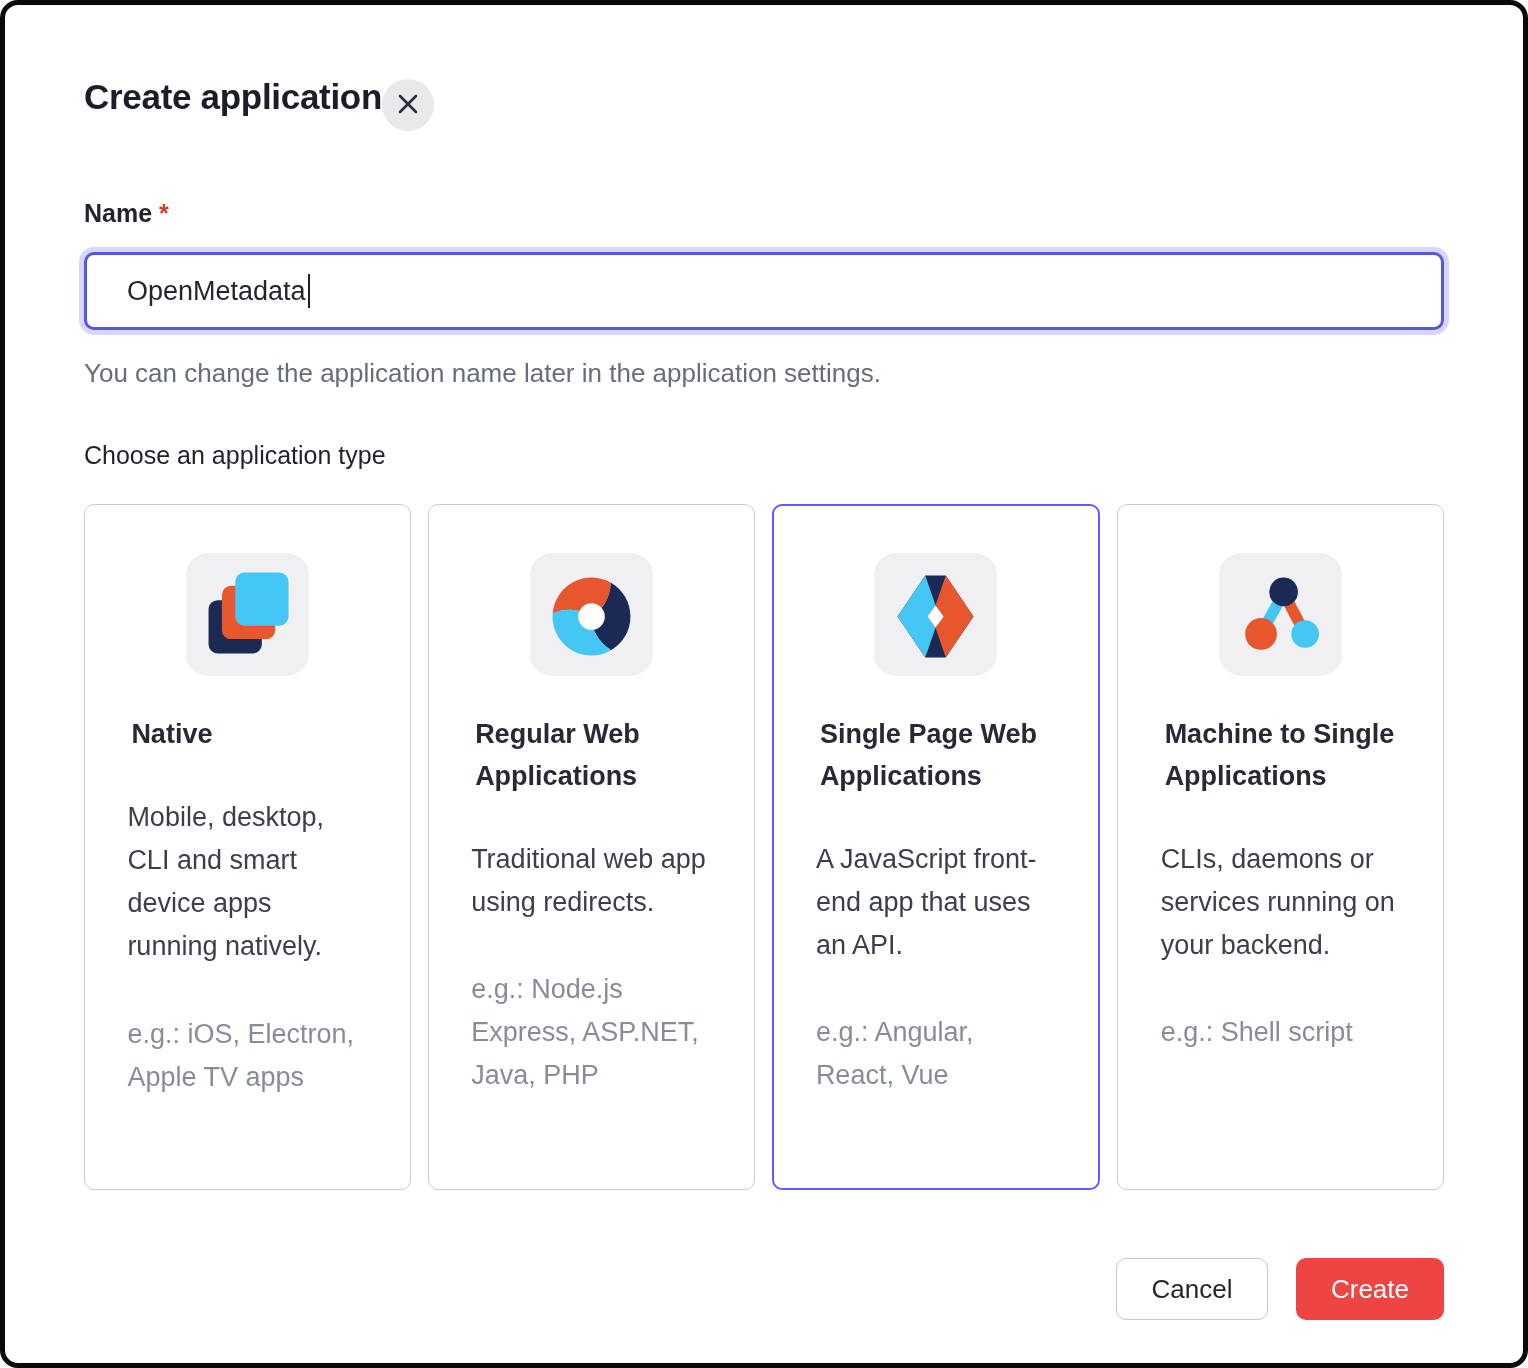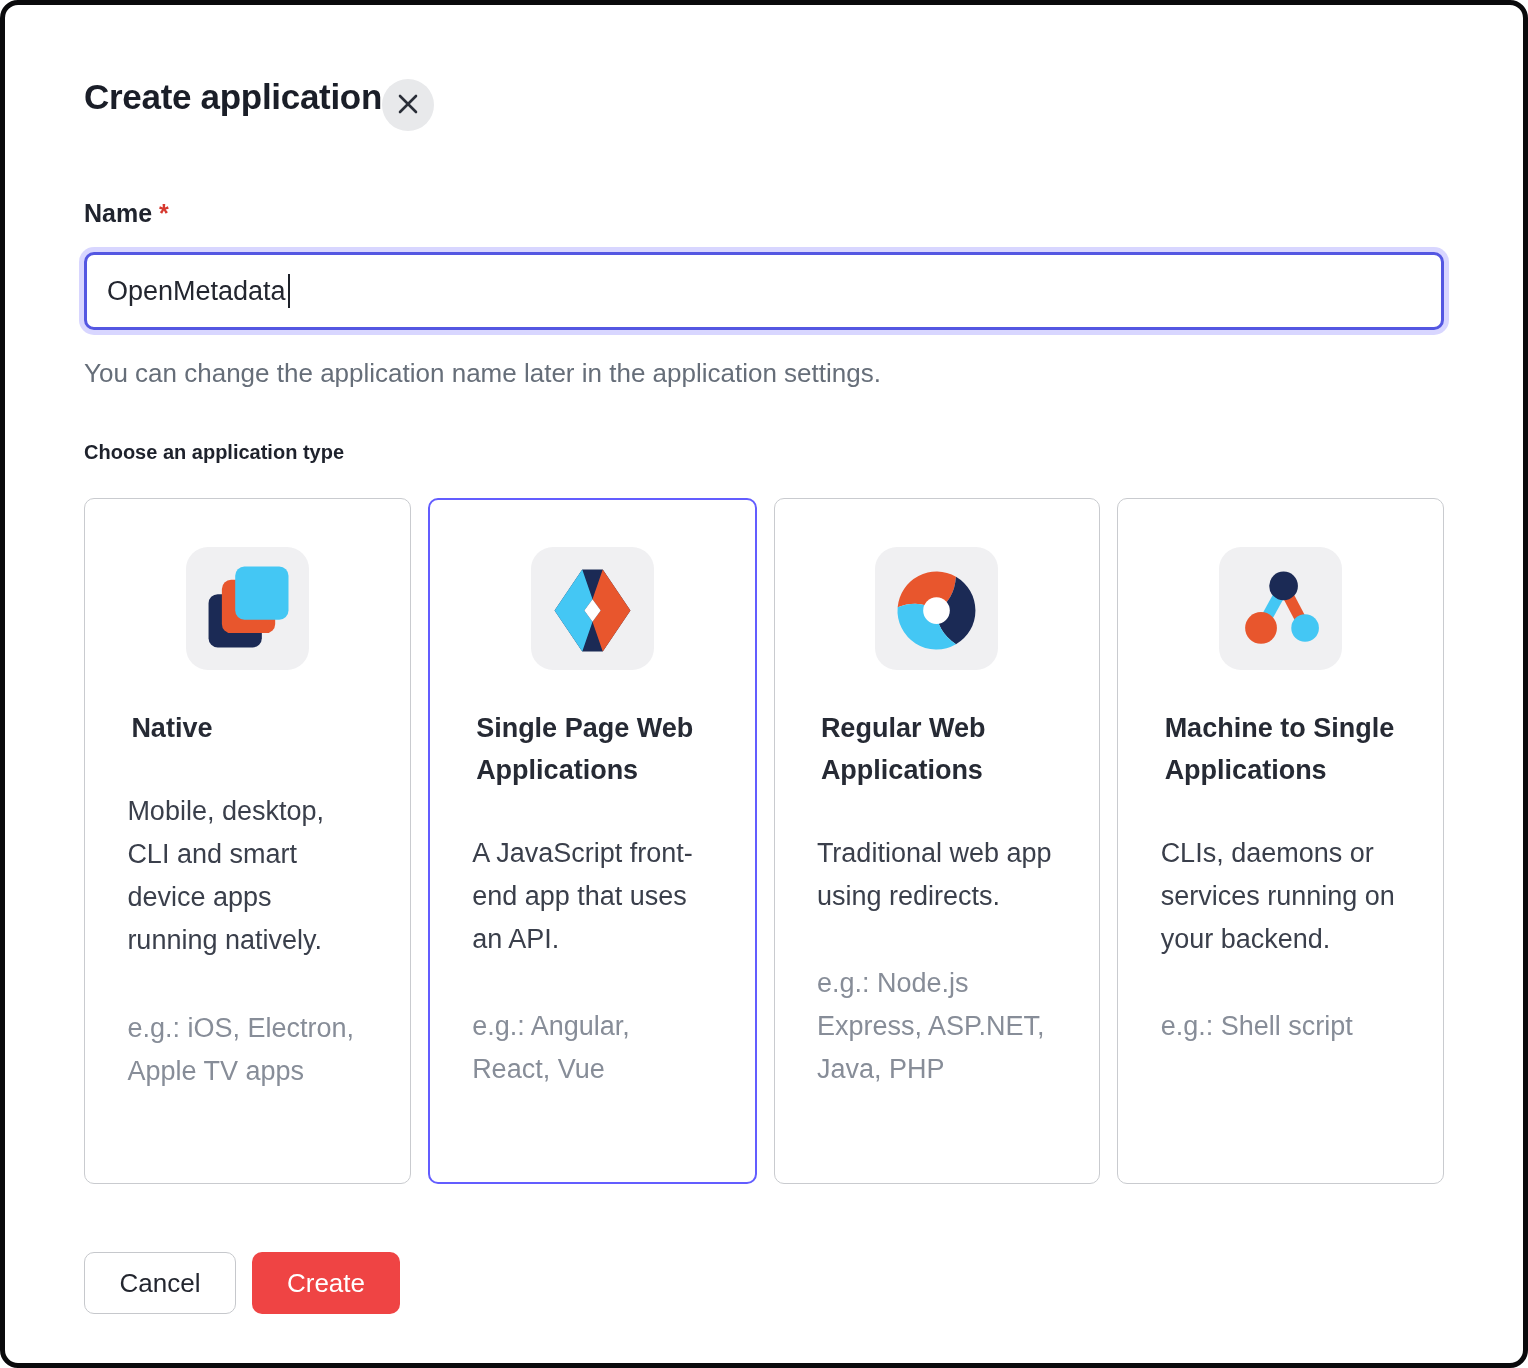--- a/index.html
+++ b/index.html
@@ -36,35 +36,35 @@
   }
   .required-mark { color: #d6392f; margin-left: 7px; font-weight: 600; }
   .text-input {
     margin-top: 24px;
     height: 78px; width: 100%;
     background: #fff;
     border: 3px solid #5457e2;
     border-radius: 10px;
     box-shadow: 0 0 0 5px rgba(99, 93, 255, 0.25);
     display: flex; align-items: center;
-    padding: 0 20px;
+    padding: 0 40px;
     font-size: 27px; color: #23262f;
     cursor: text;
   }
   .caret {
     display: inline-block; width: 2px; height: 34px;
     background: #1d2129; margin-left: 2px;
   }
   .helper-text {
     margin-top: 28px;
     font-size: 26px; color: #666e79;
   }
   .section-heading {
     margin-top: 52px;
-    font-size: 20px; font-weight: 700; color: #1e222c;
+    font-size: 25px; font-weight: 400; color: #1e222c;
   }
   .cards-row {
     margin-top: 34px;
     display: flex; gap: 17px;
     height: 686px;
   }
   .type-card {
     flex: 1 1 0;
     background: #fff;
     border: 1px solid #c9cbcf;
@@ -91,21 +91,21 @@
   .card-desc {
     margin: 40px auto 0; max-width: 240px;
     font-size: 27px; font-weight: 400; color: #3a3f4b; line-height: 1.6;
   }
   .card-examples {
     margin: 44px auto 0; max-width: 240px;
     font-size: 27px; color: #878d98; line-height: 1.6;
   }
   .dialog-footer {
     margin-top: 68px;
-    display: flex; gap: 16px;
+    display: flex; justify-content: flex-end; gap: 28px;
   }
   .btn {
     height: 62px; border-radius: 10px; font-size: 26px; font-weight: 500;
     cursor: pointer; font-family: inherit;
     display: flex; align-items: center; justify-content: center;
   }
   .btn-cancel {
     width: 152px; background: #fff; border: 1px solid #c6c8cc; color: #23262f;
   }
   .btn-create {
@@ -150,46 +150,46 @@
           <rect x="22" y="46" width="52" height="52" rx="9" fill="#1B2A55"></rect>
           <rect x="35" y="32" width="52" height="52" rx="9" fill="#E8562D"></rect>
           <rect x="48" y="19" width="52" height="52" rx="9" fill="#44C7F4"></rect>
         </svg>
       </div>
       <div class="card-title">Native</div>
       <div class="card-desc">Mobile, desktop, CLI and smart device apps running natively.</div>
       <div class="card-examples">e.g.: iOS, Electron, Apple TV apps</div>
     </div>
 
+    <div class="type-card">
+      <div class="icon-tile">
+        <svg width="123" height="123" viewBox="0 0 120 120">
+          <path d="M 60 62 Q 43.6 50.5 22.1 58.7 A 38 38 0 0 1 79 29.1 Q 77.3 52 60 62 Z" fill="#E8562D"></path>
+          <path d="M 60 62 Q 77.3 52 79 29.1 A 38 38 0 0 1 79 94.9 Q 60 82 60 62 Z" fill="#1B2A55"></path>
+          <path d="M 60 62 Q 60 82 79 94.9 A 38 38 0 0 1 22.1 58.7 Q 43.6 50.5 60 62 Z" fill="#44C7F4"></path>
+          <circle cx="60" cy="62" r="13" fill="#ffffff"></circle>
+        </svg>
+      </div>
+      <div class="card-title">Regular Web Applications</div>
+      <div class="card-desc">Traditional web app using redirects.</div>
+      <div class="card-examples">e.g.: Node.js Express, ASP.NET, Java, PHP</div>
+    </div>
+
     <div class="type-card selected">
       <div class="icon-tile">
         <svg width="123" height="123" viewBox="0 0 120 120">
           <polygon points="50,22 70,22 97,62 70,102 50,102 23,62" fill="#1B2A55"></polygon>
           <polygon points="50,22 60,51 52,62 60,73 50,102 23,62" fill="#44C7F4"></polygon>
           <polygon points="70,22 97,62 70,102 60,73 68,62 60,51" fill="#E8562D"></polygon>
           <polygon points="60,51 68,62 60,73 52,62" fill="#ffffff"></polygon>
         </svg>
       </div>
       <div class="card-title">Single Page Web Applications</div>
       <div class="card-desc">A JavaScript front-end app that uses an API.</div>
       <div class="card-examples">e.g.: Angular, React, Vue</div>
-    </div>
-
-    <div class="type-card">
-      <div class="icon-tile">
-        <svg width="123" height="123" viewBox="0 0 120 120">
-          <path d="M 60 62 Q 43.6 50.5 22.1 58.7 A 38 38 0 0 1 79 29.1 Q 77.3 52 60 62 Z" fill="#E8562D"></path>
-          <path d="M 60 62 Q 77.3 52 79 29.1 A 38 38 0 0 1 79 94.9 Q 60 82 60 62 Z" fill="#1B2A55"></path>
-          <path d="M 60 62 Q 60 82 79 94.9 A 38 38 0 0 1 22.1 58.7 Q 43.6 50.5 60 62 Z" fill="#44C7F4"></path>
-          <circle cx="60" cy="62" r="13" fill="#ffffff"></circle>
-        </svg>
-      </div>
-      <div class="card-title">Regular Web Applications</div>
-      <div class="card-desc">Traditional web app using redirects.</div>
-      <div class="card-examples">e.g.: Node.js Express, ASP.NET, Java, PHP</div>
     </div>
 
     <div class="type-card">
       <div class="icon-tile">
         <svg width="123" height="123" viewBox="0 0 120 120">
           <line x1="63" y1="39" x2="41" y2="79" stroke="#44C7F4" stroke-width="11"></line>
           <line x1="63" y1="39" x2="84" y2="79" stroke="#E8562D" stroke-width="11"></line>
           <circle cx="63" cy="38" r="14" fill="#1B2A55"></circle>
           <circle cx="41" cy="79" r="15.5" fill="#E8562D"></circle>
           <circle cx="84" cy="79" r="13.5" fill="#44C7F4"></circle>

